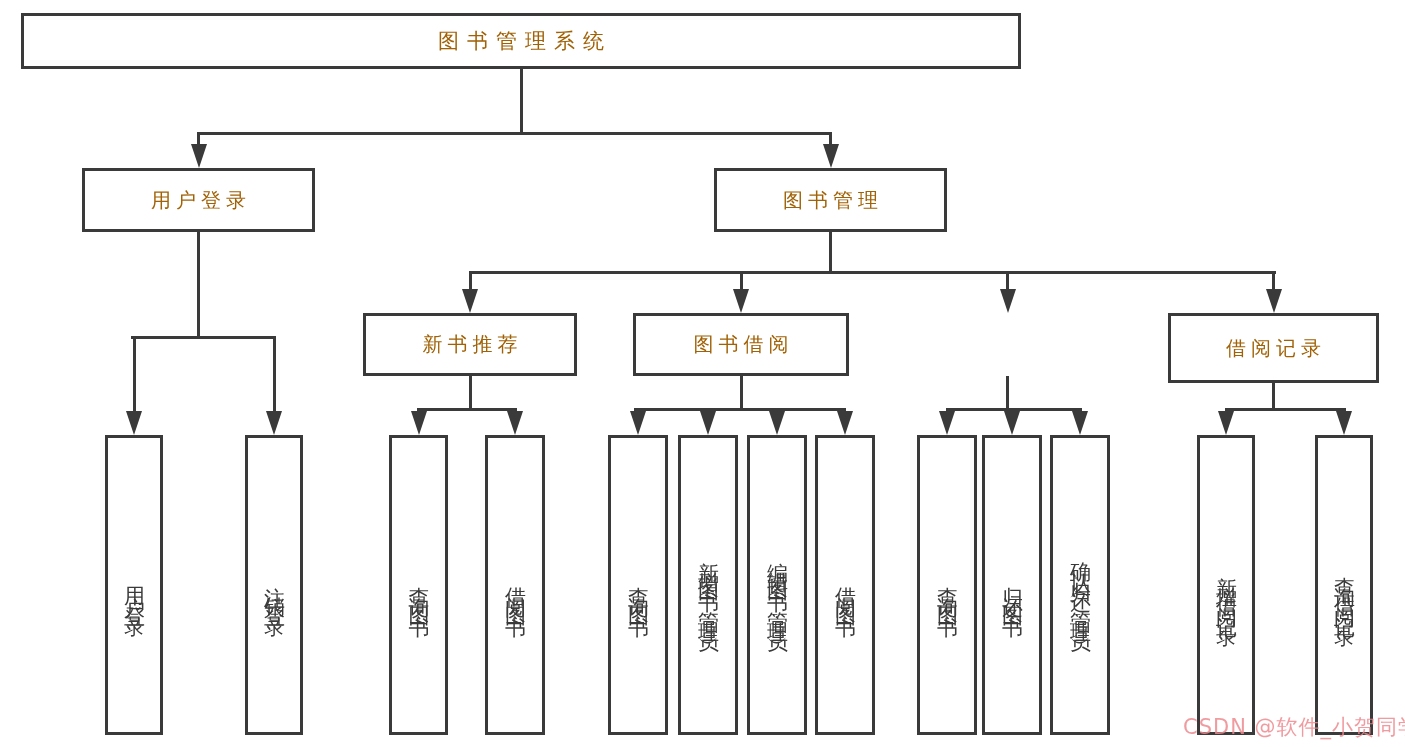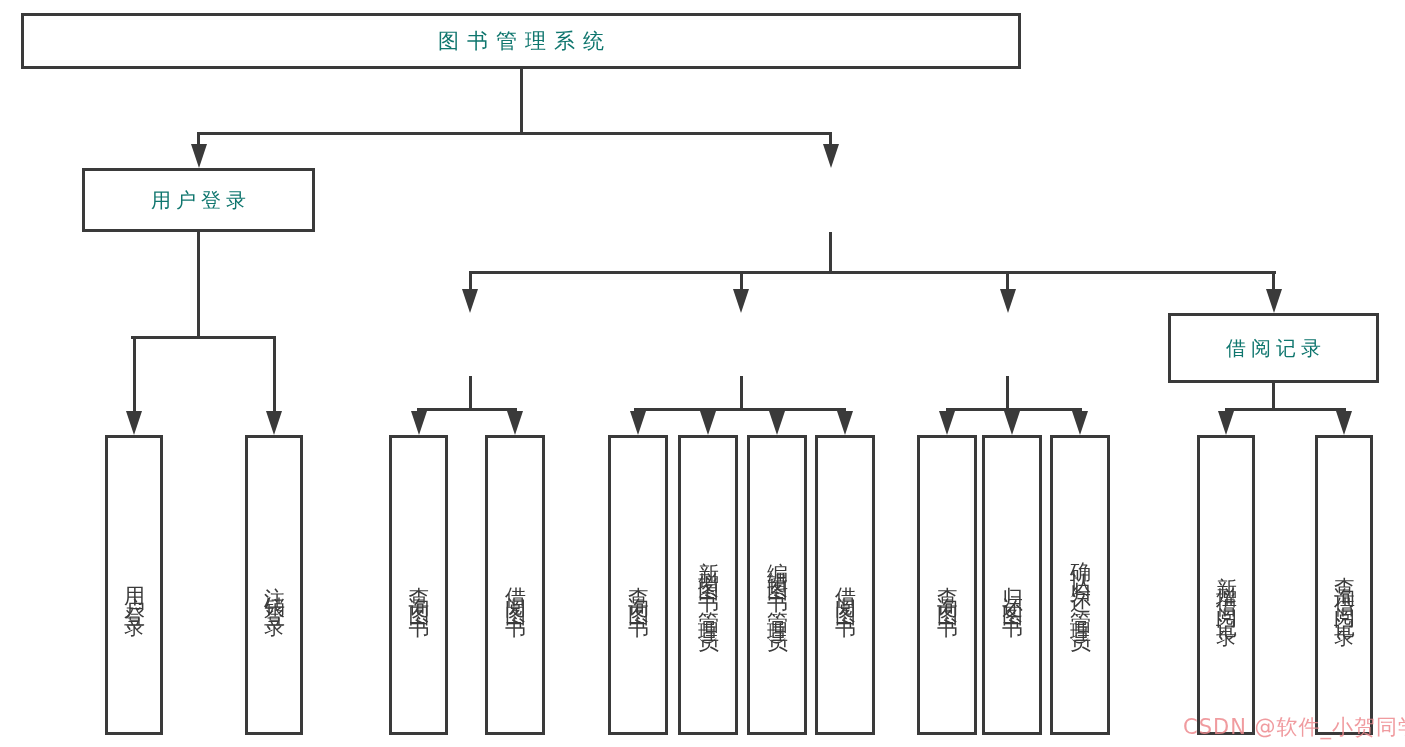--- a/index.html
+++ b/index.html
@@ -4,21 +4,21 @@
 <style>
   html,body{margin:0;padding:0;background:#ffffff;}
   .canvas{
     position:relative;width:1405px;height:747px;background:#ffffff;
     font-family:"DejaVu Sans",sans-serif;overflow:hidden;color:#3a3a3a;
   }
   .box{
     position:absolute;box-sizing:border-box;border:3px solid #3a3a3a;background:#ffffff;
     display:flex;align-items:center;justify-content:center;
   }
-  .hlabel{font-size:20px;letter-spacing:5px;padding-left:5px;white-space:nowrap;color:#0f766e;}
+  .hlabel{font-size:20px;letter-spacing:5px;padding-left:5px;white-space:nowrap;color:#a16207;}
   .root-label{font-size:21px;letter-spacing:8px;padding-left:8px;}
   .vbox .vlabel{
     writing-mode:vertical-rl;text-orientation:mixed;
     font-size:21px;line-height:1;letter-spacing:10px;padding-top:10px;
     white-space:nowrap;color:#3a3a3a;
   }
   .hl{position:absolute;height:3px;background:#3a3a3a;}
   .vl{position:absolute;width:3px;background:#3a3a3a;}
   .ar{
     position:absolute;width:0;height:0;
@@ -83,21 +83,30 @@
   <div class="ar" style="left:1218px;top:411px;"></div>
   <div class="ar" style="left:1336px;top:411px;"></div>
 
   <div class="box" style="left:21px;top:13px;width:1000px;height:56px;">
     <span class="hlabel root-label">图书管理系统</span>
   </div>
 
   <div class="box" style="left:82px;top:168px;width:233px;height:64px;">
     <span class="hlabel">用户登录</span>
   </div>
+  <div class="box" style="left:714px;top:168px;width:233px;height:64px;">
+    <span class="hlabel">图书管理</span>
+  </div>
 
+  <div class="box" style="left:363px;top:313px;width:214px;height:63px;">
+    <span class="hlabel">新书推荐</span>
+  </div>
+  <div class="box" style="left:633px;top:313px;width:216px;height:63px;">
+    <span class="hlabel">图书借阅</span>
+  </div>
   <div class="box" style="left:1168px;top:313px;width:211px;height:70px;">
     <span class="hlabel">借阅记录</span>
   </div>
 
   <div class="box vbox" style="left:105px;top:435px;width:58px;height:300px;">
     <span class="vlabel">用户登录</span>
   </div>
   <div class="box vbox" style="left:245px;top:435px;width:58px;height:300px;">
     <span class="vlabel">注销登录</span>
   </div>

